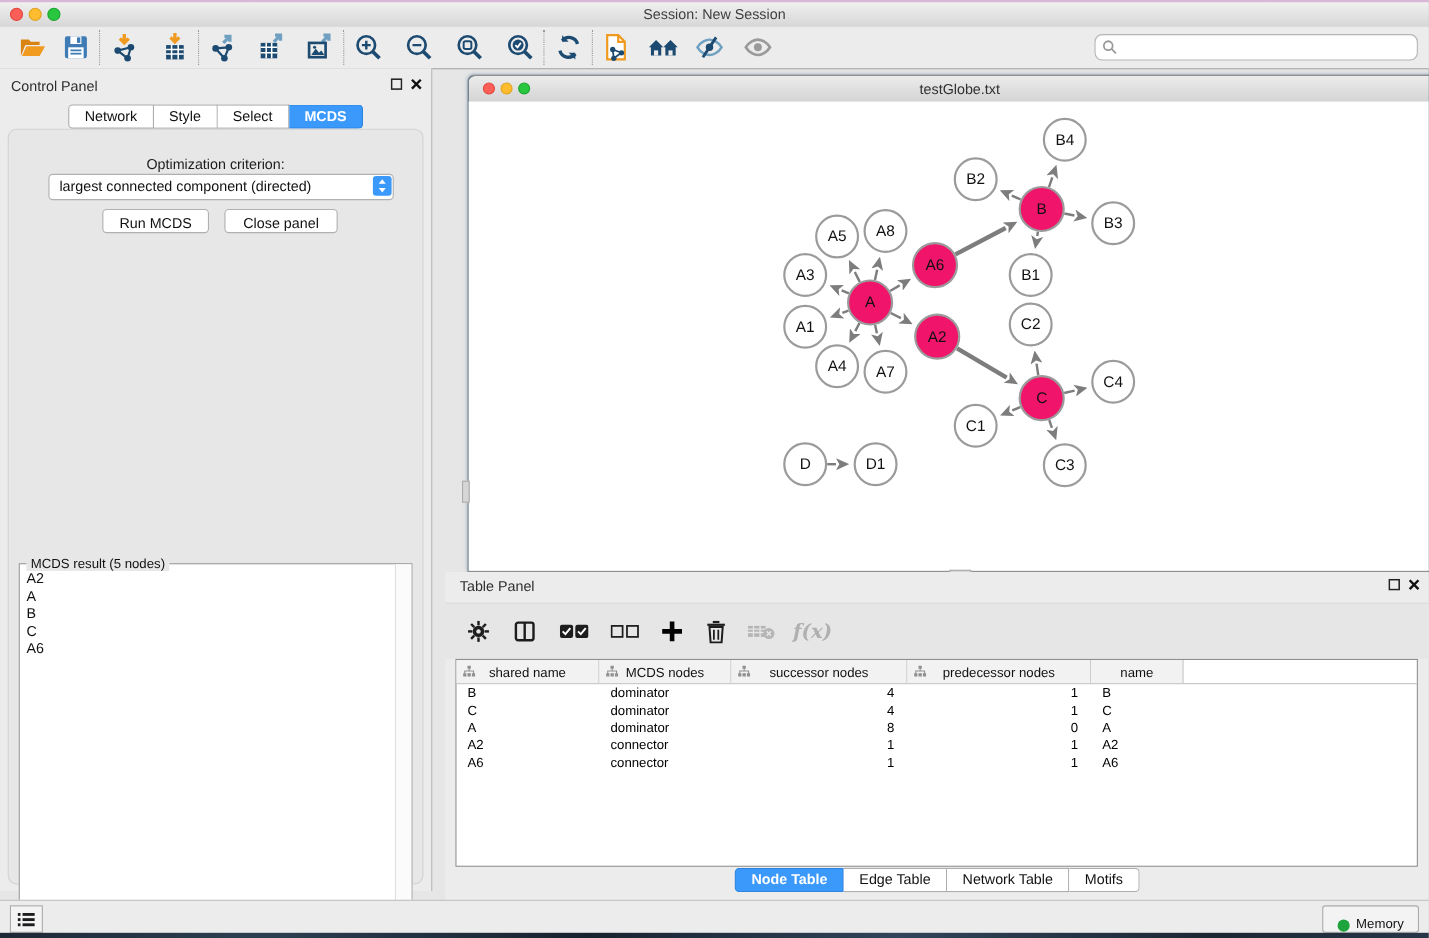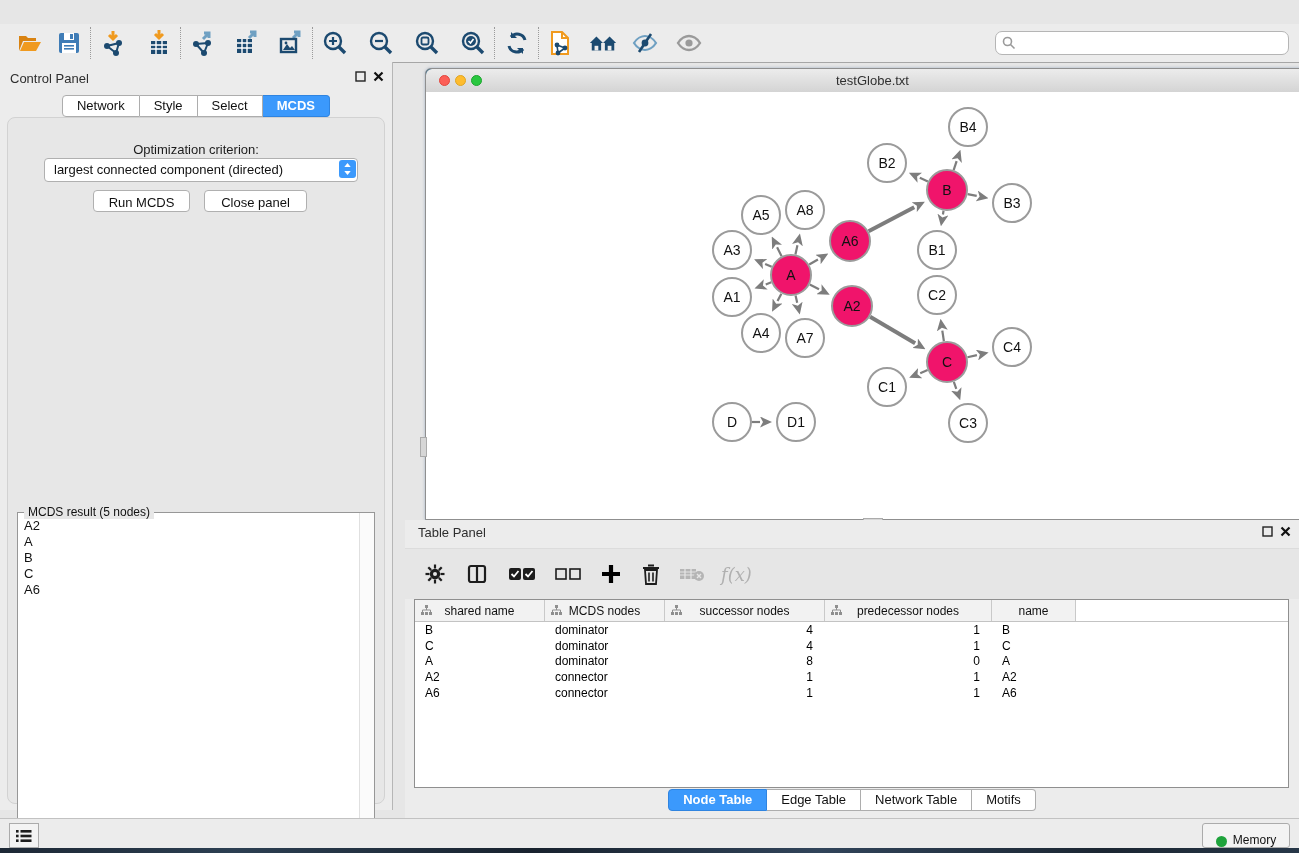--- a/index.html
+++ b/index.html
@@ -60,21 +60,21 @@
   .ntl1{left:13px;background:#fc5f57;border:1px solid #e2463d;}
   .ntl2{left:29px;background:#febc2e;border:1px solid #e0a522;}
   .ntl3{left:45px;background:#29c73f;border:1px solid #1ca52f;}
   .net-canvas{position:absolute;left:0;top:23px;right:0;bottom:0;background:#fff;}
   .v-grip{position:absolute;left:-6px;top:368px;width:5px;height:18px;background:#d6d6d6;border:1px solid #ababab;}
   .h-grip{position:absolute;left:437px;bottom:-6px;width:18px;height:5px;background:#d6d6d6;border:1px solid #ababab;}
   
   .table-panel{position:absolute;left:405px;top:520px;width:894px;height:298px;background:#ececec;}
   .tp-header{position:absolute;left:13px;top:5px;font-size:13px;color:#2e2e2e;}
   .tp-toolbar{position:absolute;left:0;right:0;top:28px;height:50px;background:#e6e6e6;
-              border-top:1px solid #dcdcdc;display:flex;align-items:center;gap:16px;padding-left:20px;}
+              border-top:1px solid #dcdcdc;display:flex;align-items:center;gap:16px;padding-left:20px;font-weight:bold;}
   .fx{font-family:"DejaVu Serif",serif;font-style:italic;font-size:18px;color:#b0b0b0;}
   .datatable{position:absolute;left:9px;right:10px;top:79px;height:187px;background:#fff;border:1px solid #8f8f8f;}
   .thead{display:flex;height:21px;border-bottom:1px solid #c3c3c3;}
   .th{box-sizing:border-box;background:#f2f2f2;border-right:1px solid #c9c9c9;display:flex;
       align-items:center;justify-content:center;gap:0;position:relative;font-size:12px;color:#111;}
   .th svg{position:absolute;left:6px;top:5px;}
   .trow{display:flex;height:15.8px;align-items:center;}
   .td{box-sizing:border-box;font-size:12px;color:#000;overflow:hidden;white-space:nowrap;}
   .tp-tabs{position:absolute;left:0;right:0;top:269px;display:flex;justify-content:center;}
   
@@ -88,20 +88,26 @@
   .mem-label{font-size:12px;color:#111;}
   .wallpaper-strip{position:absolute;left:0;top:848px;width:1299px;height:5px;
                    background:linear-gradient(90deg,#1d2835,#2c3f52 18%,#18222e 41%,#31445a 63%,#1b2632 85%,#273748);}
   svg{display:block;}
 </style>
 </head>
 <body>
 
 <div class="screen">
 
+  <div class="titlebar">
+    <span class="tlight tl-red"></span>
+    <span class="tlight tl-yellow"></span>
+    <span class="tlight tl-green"></span>
+    <div class="title">Session: New Session</div>
+  </div>
 
   <div class="toolbar">
     <div style="width:14px"></div>
     <div class="tbtn">
       <svg width="26" height="26" viewBox="0 0 26 26">
         <path d="M3 21V6h7l2 2h8v3H7z" fill="#d98312"></path>
           <path d="M4 21l4-9h17l-5 9z" fill="#f09a1f"></path>
       </svg>
     </div>
     <div style="width:10px"></div>

